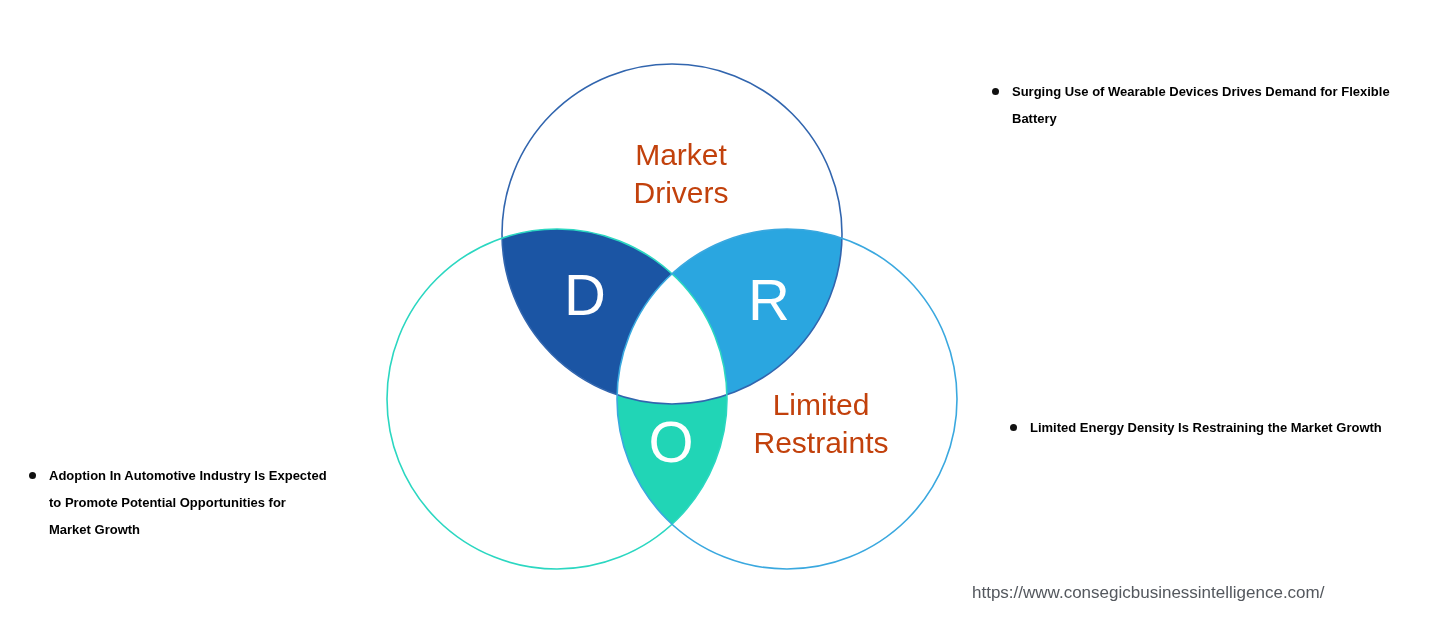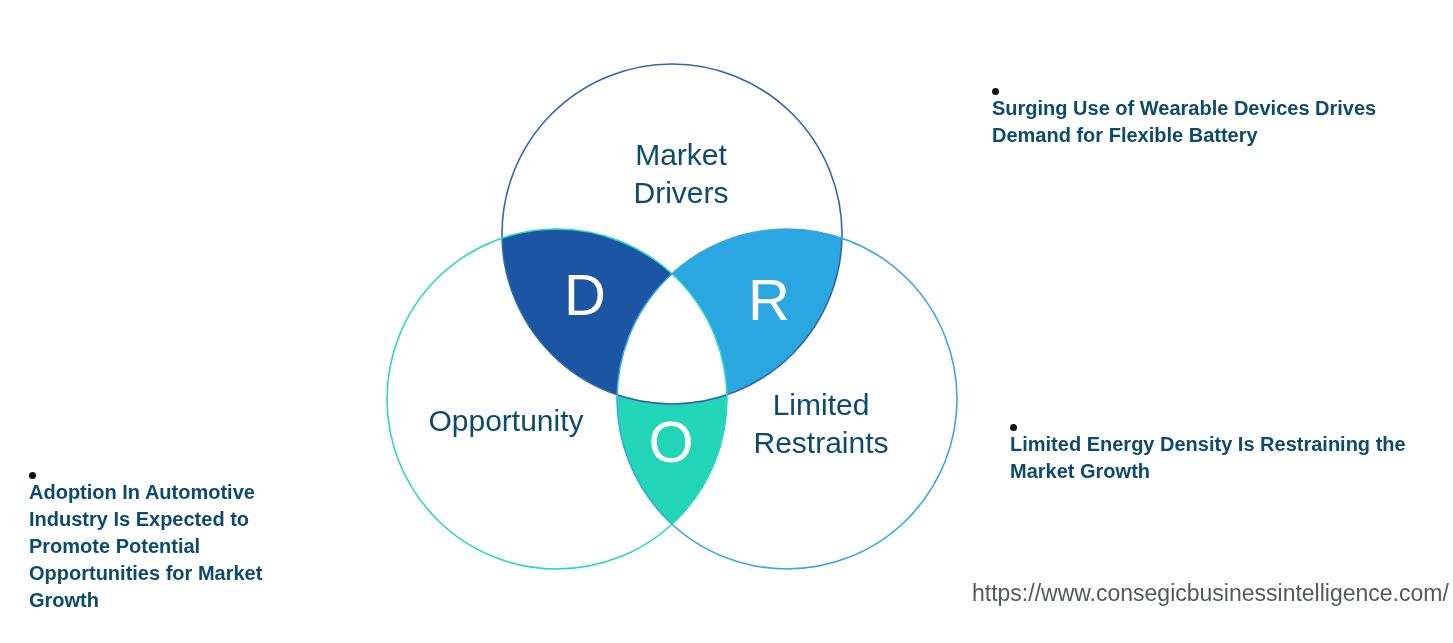--- a/index.html
+++ b/index.html
@@ -17,21 +17,21 @@
   }
   .venn-svg {
     position: absolute;
     left: 0;
     top: 0;
   }
   
   .venn-label {
     position: absolute;
     text-align: center;
-    color: #0c4a6e;
+    color: #c2410c;
     font-size: 30px;
     line-height: 38px;
     font-weight: 400;
   }
   .venn-label.drivers   { left: 591px; top: 136px; width: 180px; }
   .venn-label.opportunity { left: 396px; top: 402px; width: 220px; }
   .venn-label.restraints  { left: 711px; top: 386px; width: 220px; }
   
   .venn-letter {
     position: absolute;
@@ -42,25 +42,24 @@
     line-height: 1;
   }
   .venn-letter.d { left: 585px; top: 295px; }
   .venn-letter.r { left: 769px; top: 300px; }
   .venn-letter.o { left: 671px; top: 442px; }
   
   .bullet {
     position: absolute;
     display: flex;
     align-items: flex-start;
-    color: #0c4a6e;
-    font-size: 20px;
+    color: #000000;
+    font-size: 13px;
     line-height: 27px;
     font-weight: 600;
-    flex-direction: column;
   }
   .bullet .dot {
     flex: 0 0 auto;
     width: 7px;
     height: 7px;
     border-radius: 50%;
     background: #111111;
     margin-top: 10px;
     margin-right: 13px;
   }
@@ -68,21 +67,21 @@
   .bullet.top-right-note    { left: 992px;  top: 78px;  width: 421px; }
   .bullet.bottom-right-note { left: 1010px; top: 414px; width: 451px; }
   .bullet .bullet-text { flex: 1 1 auto; }
   
   .source-url {
     position: absolute;
     left: 972px;
     top: 581px;
     width: 440px;
     color: #54585e;
-    font-size: 23px;
+    font-size: 17px;
     line-height: 24px;
     font-weight: 400;
     white-space: nowrap;
   }
 </style>
 </head>
 <body>
 
 <div class="canvas">
 
@@ -124,21 +123,20 @@
         </g>
       </g>
     </g>
 
     <circle cx="672" cy="234" r="170" fill="none" stroke-width="1.6" stroke="#3165ae"></circle>
     <circle cx="557" cy="399" r="170" fill="none" stroke-width="1.6" stroke="#2bd7c1"></circle>
     <circle cx="787" cy="399" r="170" fill="none" stroke-width="1.6" stroke="#3aa8df"></circle>
   </svg>
 
   <div class="venn-label drivers">Market Drivers</div>
-  <div class="venn-label opportunity">Opportunity</div>
   <div class="venn-label restraints">Limited Restraints</div>
 
   <div class="venn-letter d">D</div>
   <div class="venn-letter r">R</div>
   <div class="venn-letter o">O</div>
 
   <div class="bullet top-right-note">
     <span class="dot"></span>
     <span class="bullet-text">Surging Use of Wearable Devices Drives Demand for Flexible Battery</span>
   </div>

